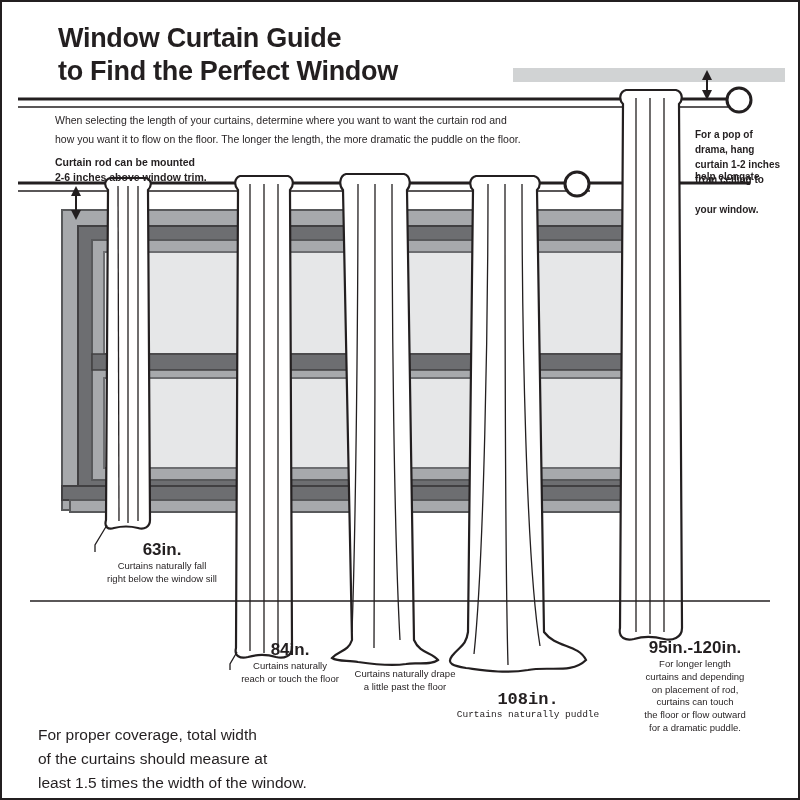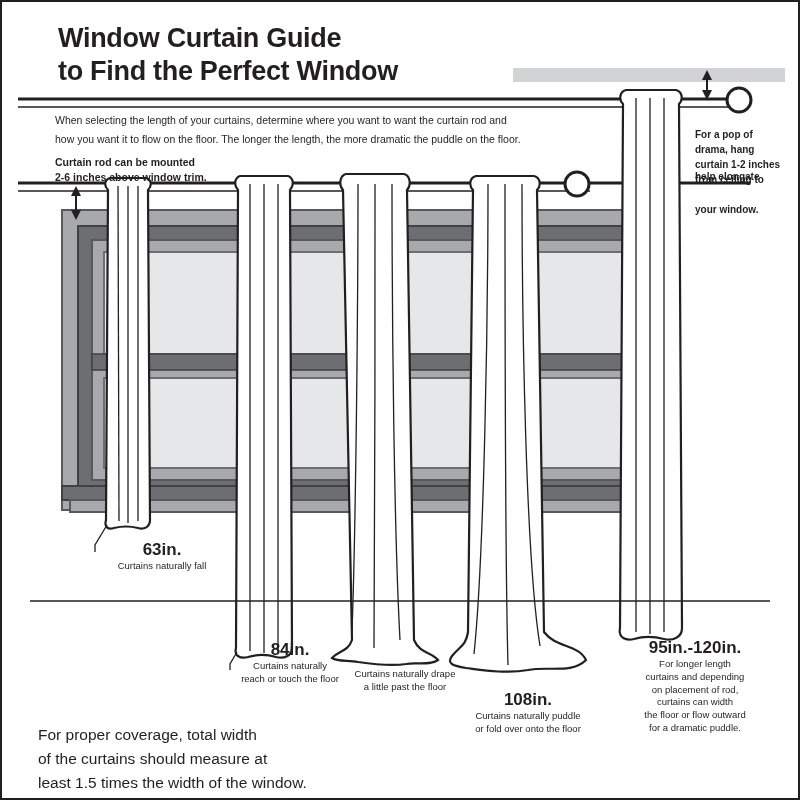--- a/index.html
+++ b/index.html
@@ -185,45 +185,45 @@
 <div class="txt side-note" style="left:695px; top:128px;">For a pop of</div>
 <div class="txt side-note" style="left:695px; top:143px;">drama, hang</div>
 <div class="txt side-note" style="left:695px; top:158px;">curtain 1-2 inches</div>
 <div class="txt side-note" style="left:695px; top:173px;">from ceiling to</div>
 <div class="txt side-note" style="left:695px; top:170px;">help elongate</div>
 <div class="txt side-note" style="left:695px; top:203px;">your window.</div>
 
 <div class="label-block" style="left:62px; top:540px; width:200px;">
   <div class="measure">63in.</div>
   <div class="measure-sub">Curtains naturally fall</div>
+  <div class="measure-sub">right below the window sill</div>
 </div>
 
 <div class="label-block" style="left:190px; top:640px; width:200px;">
   <div class="measure">84in.</div>
   <div class="measure-sub">Curtains naturally</div>
   <div class="measure-sub">reach or touch the floor</div>
 </div>
 
 <div class="label-block" style="left:305px; top:668px; width:200px;">
   <div class="measure-sub">Curtains naturally drape</div>
   <div class="measure-sub">a little past the floor</div>
 </div>
 
-<div class="label-block" style="left:428px; top:690px; width:200px;">
+<div class="label-block" style="left:428px; top:690px; width:200px;font-family:Liberation Mono, monospace;">
   <div class="measure">108in.</div>
   <div class="measure-sub">Curtains naturally puddle</div>
-  <div class="measure-sub">or fold over onto the floor</div>
 </div>
 
 <div class="label-block" style="left:600px; top:638px; width:190px;">
   <div class="measure">95in.-120in.</div>
   <div class="measure-sub">For longer length</div>
   <div class="measure-sub">curtains and depending</div>
   <div class="measure-sub">on placement of rod,</div>
-  <div class="measure-sub">curtains can width</div>
+  <div class="measure-sub">curtains can touch</div>
   <div class="measure-sub">the floor or flow outward</div>
   <div class="measure-sub">for a dramatic puddle.</div>
 </div>
 
 <div class="txt footer" style="left:38px; top:723px;">For proper coverage, total width</div>
 <div class="txt footer" style="left:38px; top:747px;">of the curtains should measure at</div>
 <div class="txt footer" style="left:38px; top:771px;">least 1.5 times the width of the window.</div>
 <div class="txt footer" style="left:38px; top:795px;">For fullness, should be 2-3 times the width of the window.</div>
 
 </body></html>

